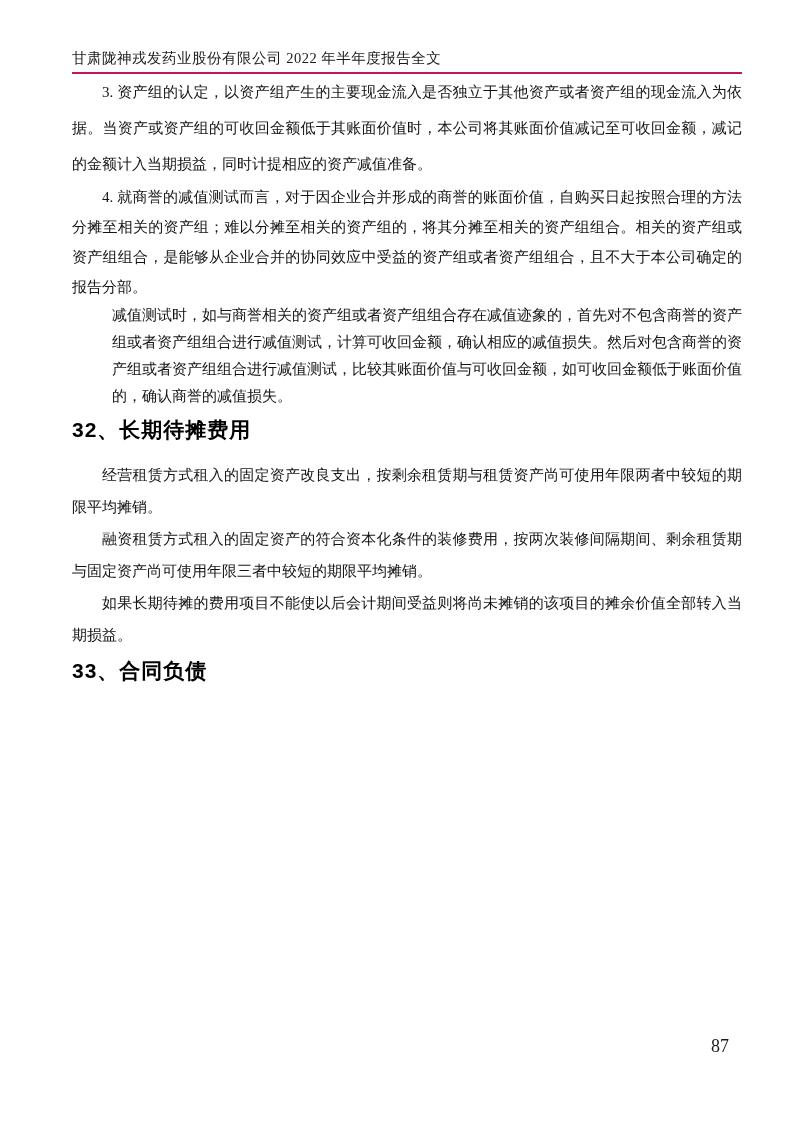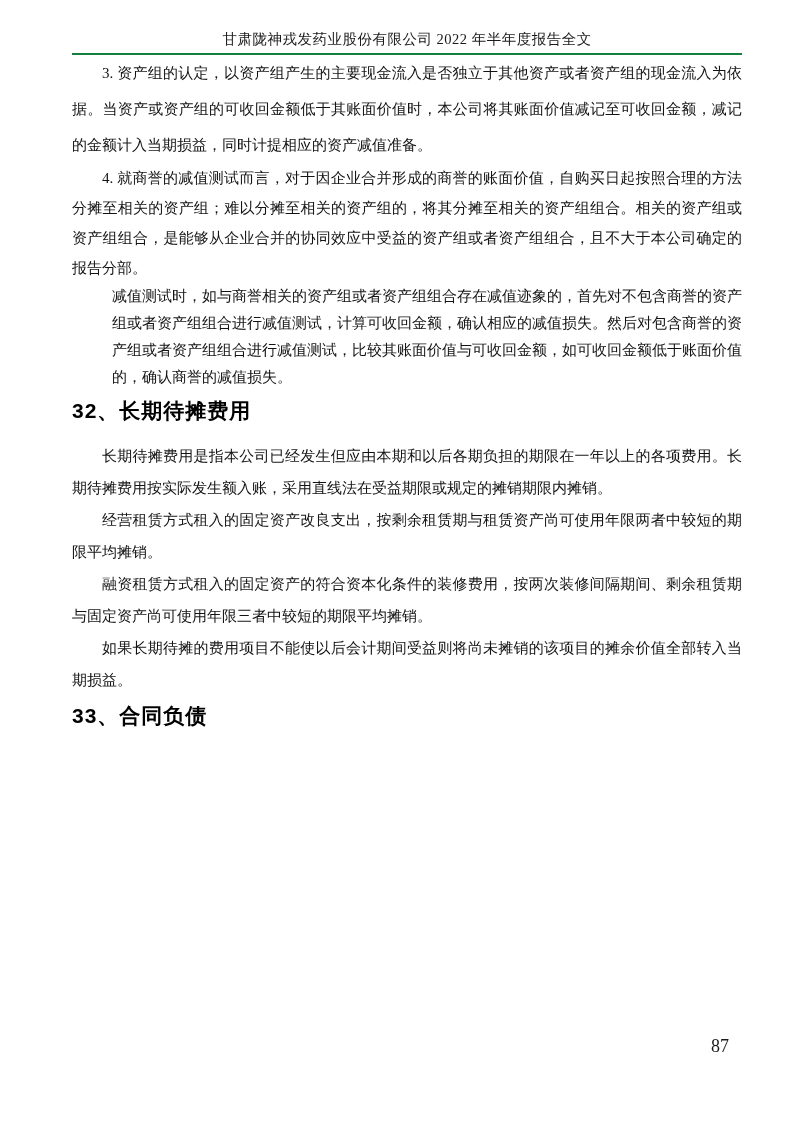--- a/index.html
+++ b/index.html
@@ -14,24 +14,24 @@
     background: #ffffff;
     color: #131313;
     font-family: "Liberation Serif", "DejaVu Serif", serif;
     overflow: hidden;
     box-sizing: border-box;
   }
   .content {
     padding: 0 51px 0 72px;
   }
   .doc-header {
-    padding-top: 30px;
+    padding-top: 49px;
     padding-bottom: 4px;
-    border-bottom: 2px solid #15803d;
-    text-align: center;
+    border-bottom: 2px solid #be185d;
+    text-align: left;
     font-size: 14.5px;
     letter-spacing: 0.5px;
     color: #1a1a1a;
   }
   p.body-para {
     margin: 0;
     font-size: 15px;
     text-align: justify;
     text-indent: 2em;
     color: #131313;
@@ -67,21 +67,20 @@
     <div class="doc-header">甘肃陇神戎发药业股份有限公司 2022 年半年度报告全文</div>
 
     <p class="body-para para-1">3. 资产组的认定，以资产组产生的主要现金流入是否独立于其他资产或者资产组的现金流入为依据。当资产或资产组的可收回金额低于其账面价值时，本公司将其账面价值减记至可收回金额，减记的金额计入当期损益，同时计提相应的资产减值准备。</p>
 
     <p class="body-para para-2">4. 就商誉的减值测试而言，对于因企业合并形成的商誉的账面价值，自购买日起按照合理的方法分摊至相关的资产组；难以分摊至相关的资产组的，将其分摊至相关的资产组组合。相关的资产组或资产组组合，是能够从企业合并的协同效应中受益的资产组或者资产组组合，且不大于本公司确定的报告分部。</p>
 
     <p class="body-para para-3 no-indent">减值测试时，如与商誉相关的资产组或者资产组组合存在减值迹象的，首先对不包含商誉的资产组或者资产组组合进行减值测试，计算可收回金额，确认相应的减值损失。然后对包含商誉的资产组或者资产组组合进行减值测试，比较其账面价值与可收回金额，如可收回金额低于账面价值的，确认商誉的减值损失。</p>
 
     <h2 class="section-heading">32、长期待摊费用</h2>
 
-    <p class="body-para section-para">长期待摊费用是指本公司已经发生但应由本期和以后各期负担的期限在一年以上的各项费用。长期待摊费用按实际发生额入账，采用直线法在受益期限或规定的摊销期限内摊销。</p>
 
     <p class="body-para section-para">经营租赁方式租入的固定资产改良支出，按剩余租赁期与租赁资产尚可使用年限两者中较短的期限平均摊销。</p>
 
     <p class="body-para section-para">融资租赁方式租入的固定资产的符合资本化条件的装修费用，按两次装修间隔期间、剩余租赁期与固定资产尚可使用年限三者中较短的期限平均摊销。</p>
 
     <p class="body-para section-para">如果长期待摊的费用项目不能使以后会计期间受益则将尚未摊销的该项目的摊余价值全部转入当期损益。</p>
 
     <h2 class="section-heading">33、合同负债</h2>
 
 

